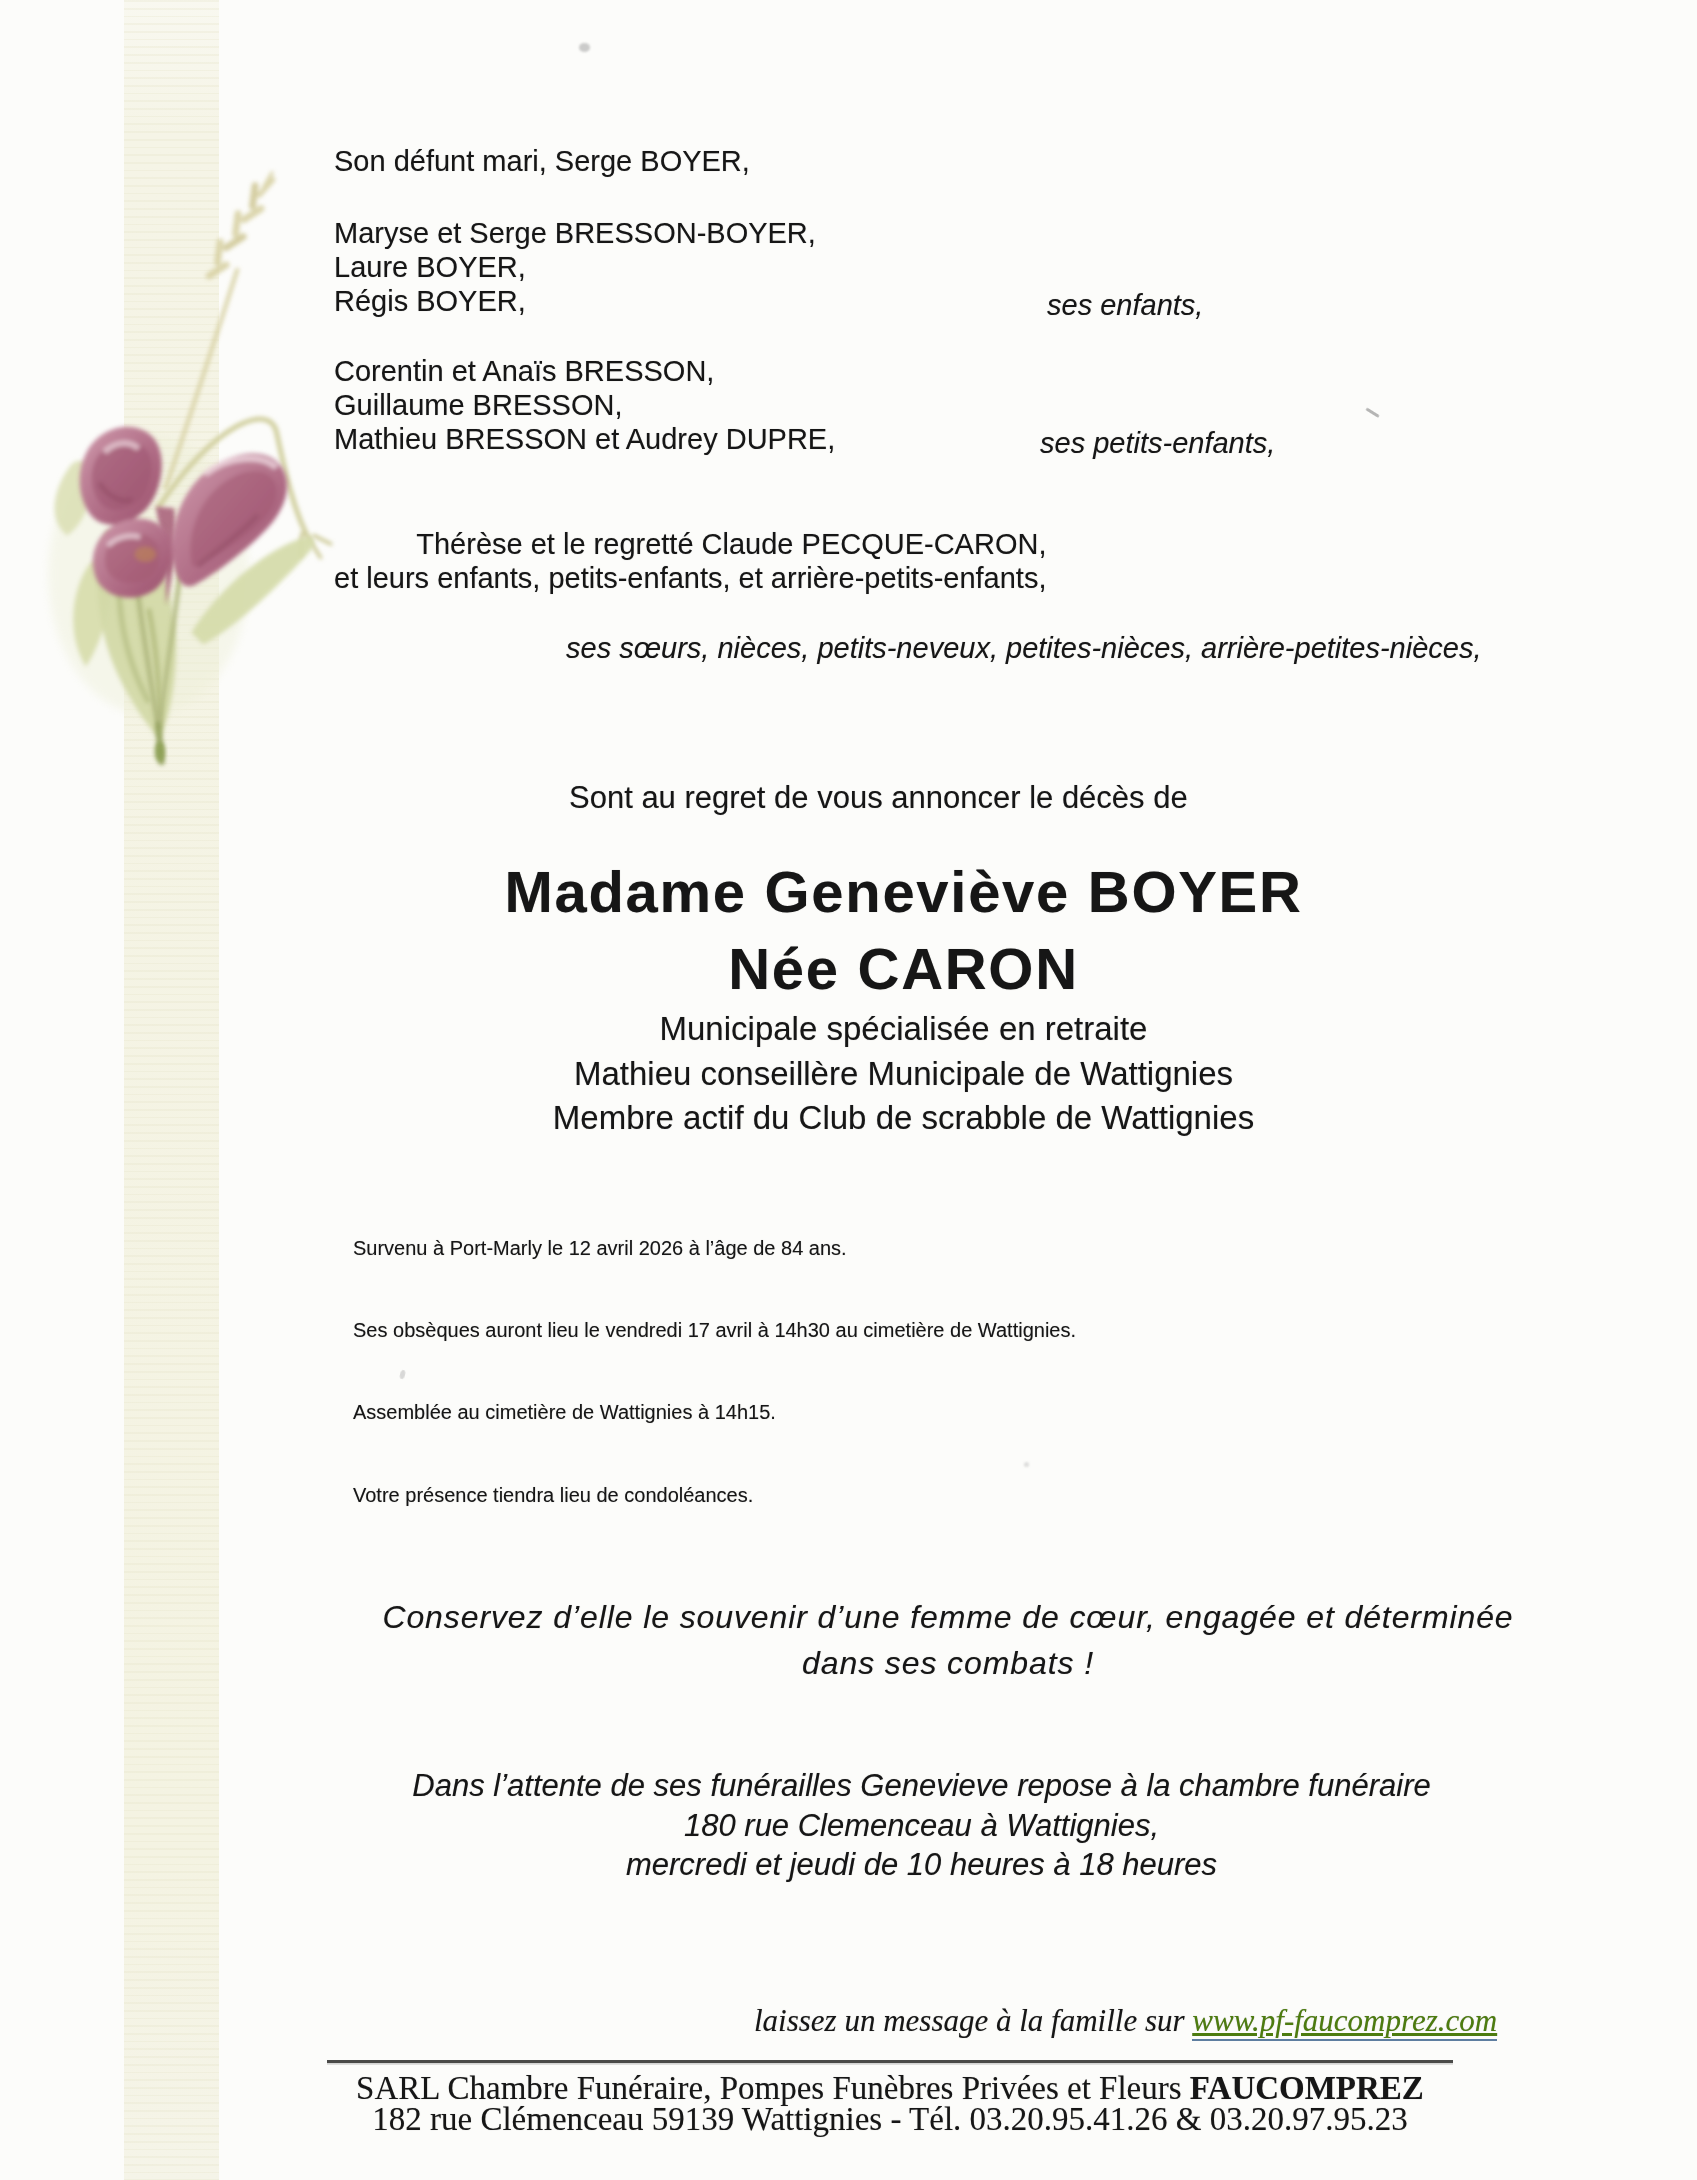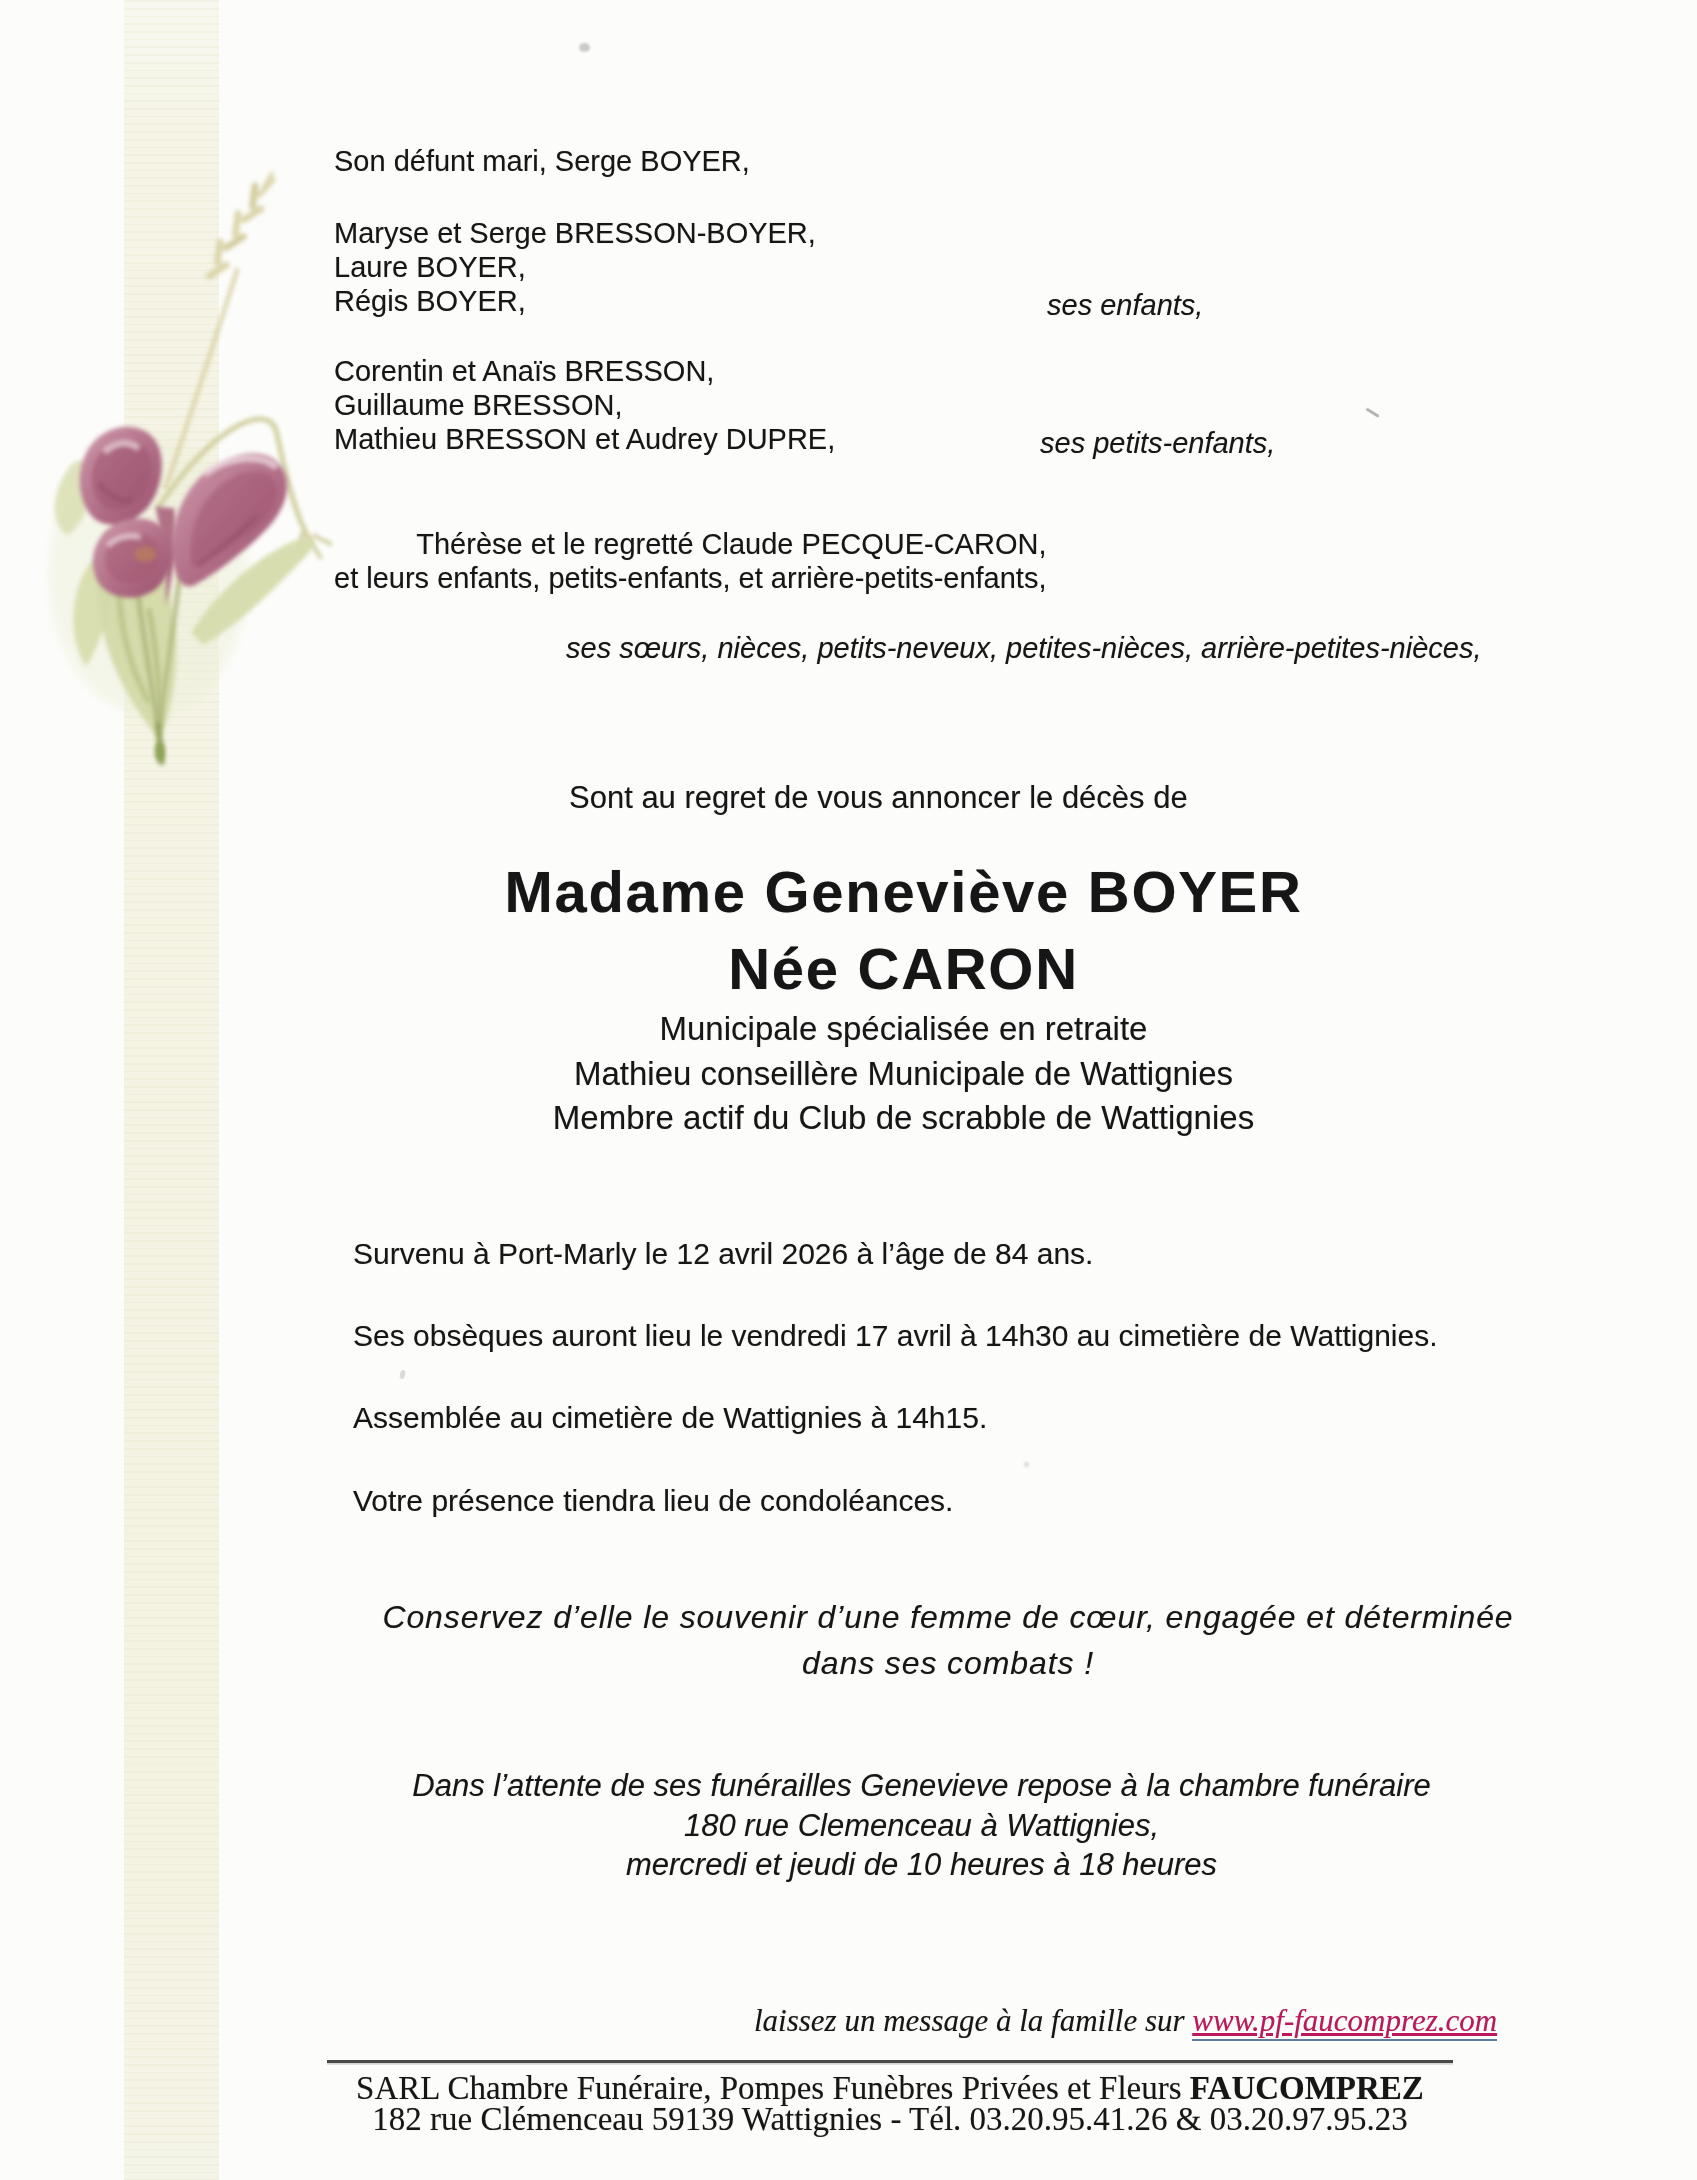--- a/index.html
+++ b/index.html
@@ -22,29 +22,29 @@
     position:absolute;white-space:nowrap;
     text-shadow:0 0 0.9px rgba(25,25,25,.35);
     line-height:1.15;
   }
   .sans{font-family:"Liberation Sans",sans-serif;}
   .serif{font-family:"Liberation Serif",serif;}
   .it{font-style:italic;}
   .b{font-weight:bold;}
   .ctr{text-align:center;}
   .block div{white-space:nowrap;}
-  .fs34{font-size:29px;} .fs35{font-size:30px;} .fs36{font-size:31px;}
+  .fs34{font-size:29px;} .fs35{font-size:20px;} .fs36{font-size:31px;}
   .fs38{font-size:32px;} .fs39{font-size:33px;}
   .title{font-size:58px;font-weight:bold;letter-spacing:1.7px;}
   .lh40{line-height:34px;}
   .tribute{letter-spacing:0.9px;}
   .rule{position:absolute;left:327px;top:2060px;width:1126px;height:2.6px;background:#4a4a48;box-shadow:0 1.7px 0 rgba(74,74,72,.22);}
   .footer-line{font-size:33px;}
   .weblink{
-    color:#be185d;font-style:italic;text-decoration:underline;
+    color:#4d7c0f;font-style:italic;text-decoration:underline;
     border-bottom:2.6px solid rgba(41,84,130,.75);
     padding-bottom:0.9px;cursor:pointer;
   }
   .speck{position:absolute;border-radius:50%;}
   .s1{left:579px;top:43px;width:11px;height:8.5px;background:rgba(145,145,145,.45);filter:blur(0.9px);}
   .s2{left:1365px;top:411px;width:14.5px;height:3.4px;background:rgba(110,110,110,.5);transform:rotate(32deg);border-radius:1.7px;filter:blur(0.4px);}
   .s3{left:400px;top:1370px;width:5.1px;height:9.4px;background:rgba(140,140,140,.32);transform:rotate(14deg);filter:blur(0.4px);}
   .s4{left:1024px;top:1462px;width:5.1px;height:5.1px;background:rgba(150,150,150,.3);filter:blur(0.9px);}
   .flower{position:absolute;left:21px;top:166px;}
 </style>

